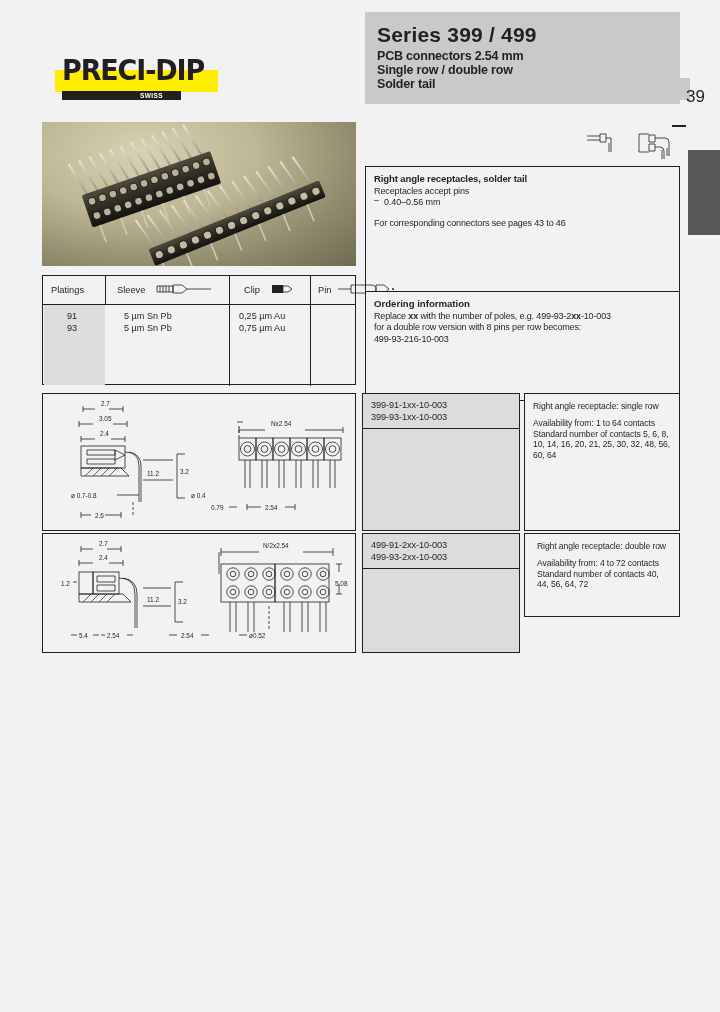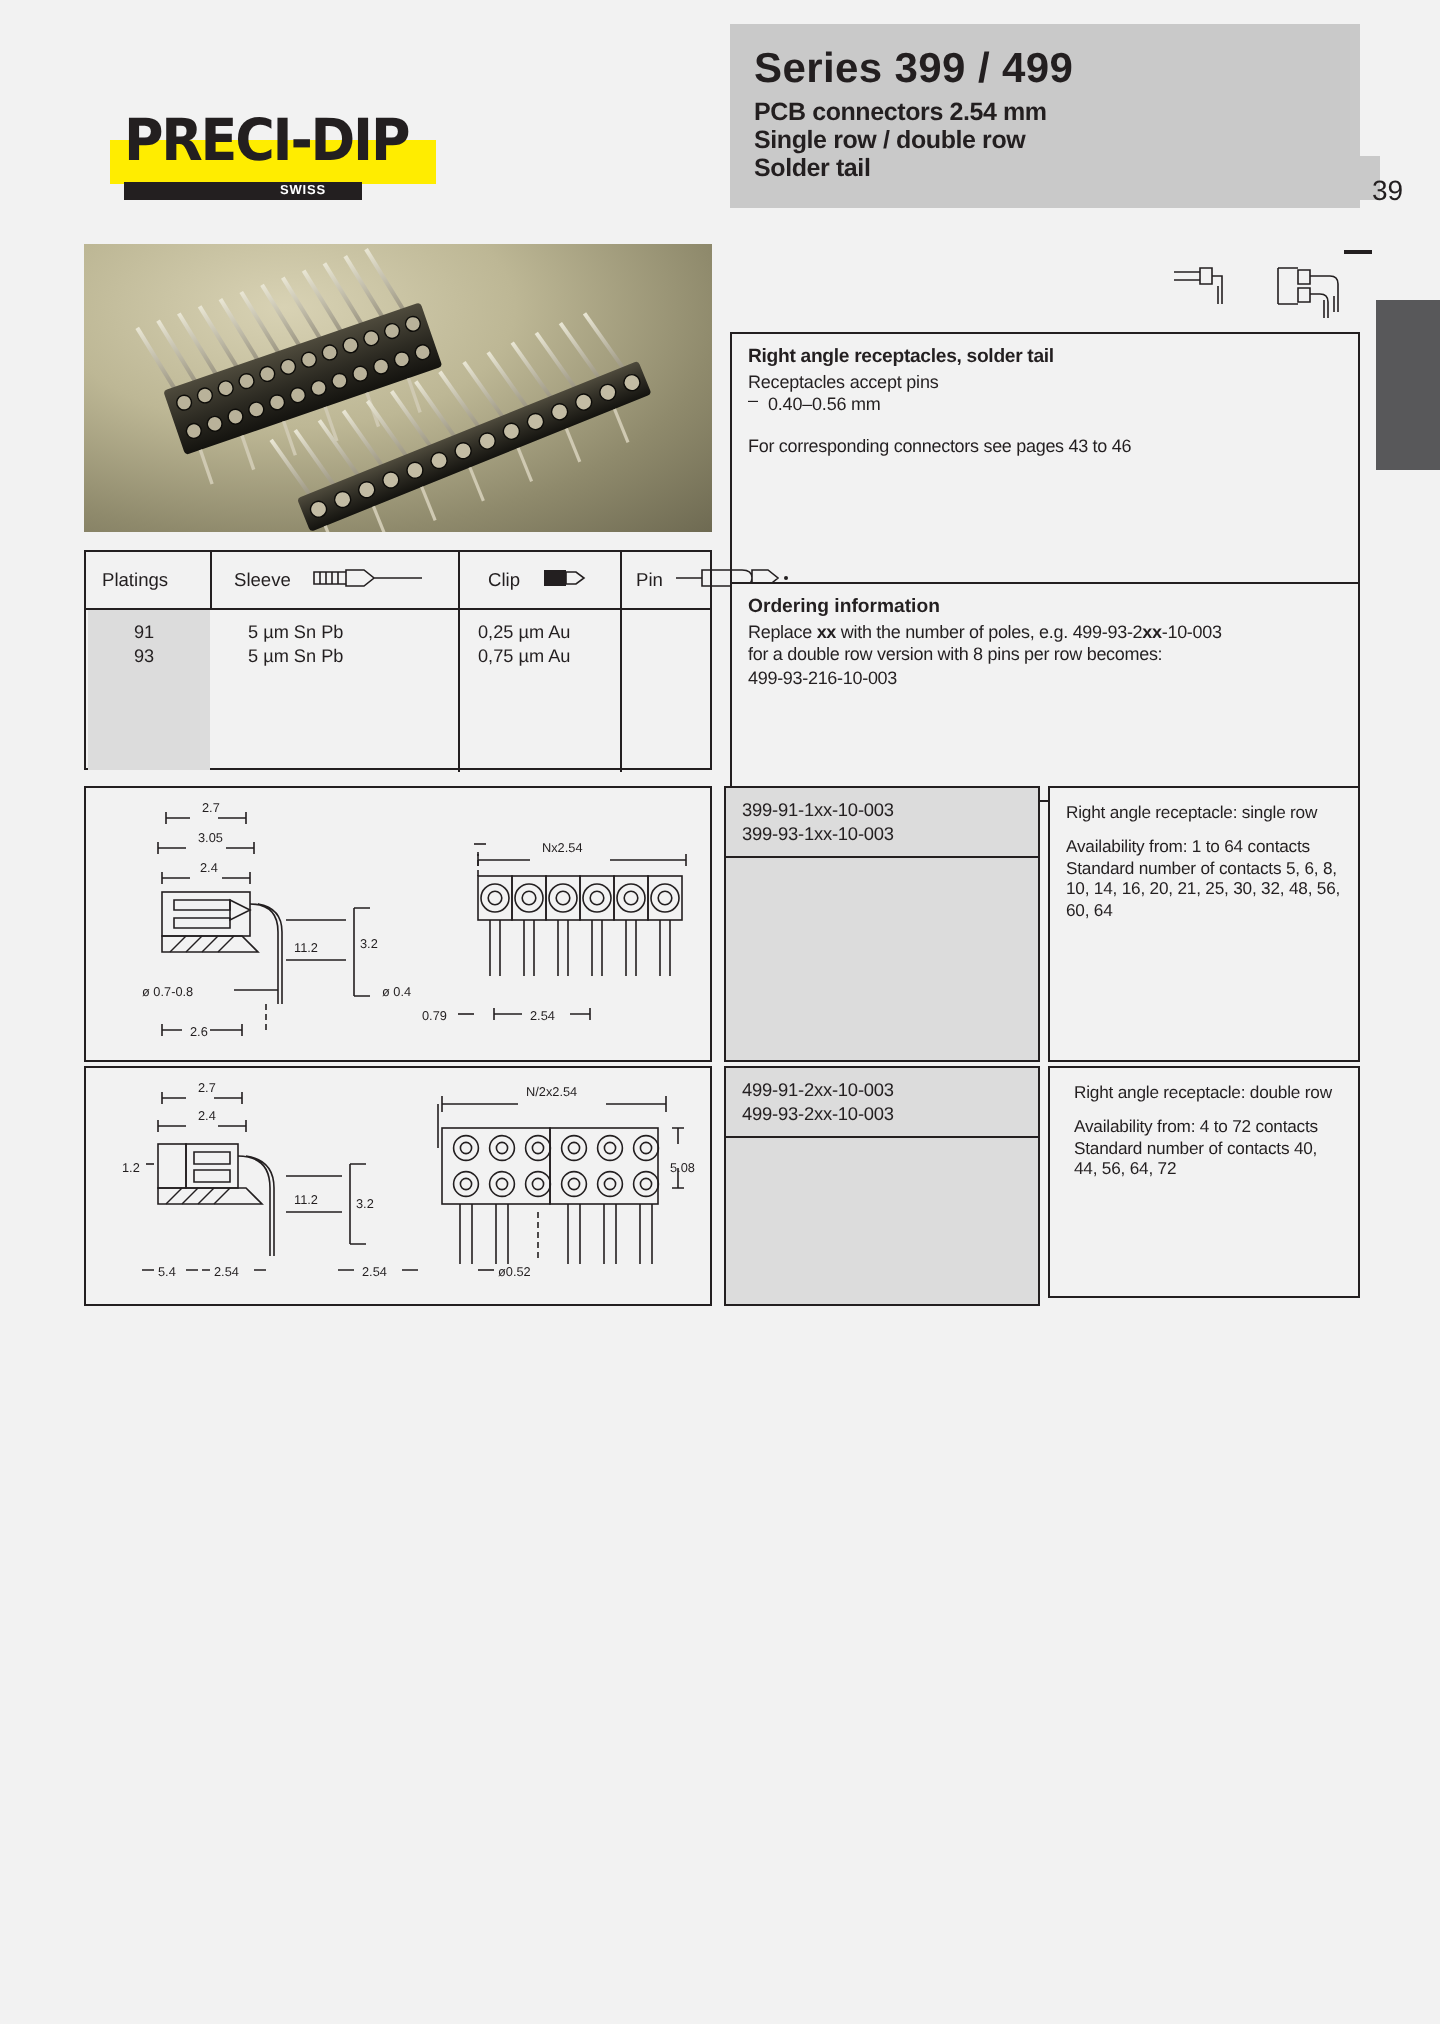--- a/index.html
+++ b/index.html
@@ -48,21 +48,21 @@
   }
   .logo-bar-txt{
     position:absolute;left:85px;top:38px;height:9px;
     font-size:6.5px;font-weight:bold;color:#ffffff;letter-spacing:.4px;
     line-height:9px;
   }
 
   
   .page-num{
     position:absolute;left:686px;top:87px;
-    font-size:14px;color:#231f20;
+    font-size:17px;color:#231f20;
   }
   .tab-top{position:absolute;left:672px;top:78px;width:18px;height:22px;background:#c9c9c9;}
   .tab-dark{position:absolute;left:688px;top:150px;width:32px;height:85px;background:#58585a;}
   .rule-right{position:absolute;left:672px;top:125px;width:14px;height:2px;background:#231f20;}
 
   
   .photo{
     position:absolute;left:42px;top:122px;width:314px;height:144px;
     background:
       radial-gradient(ellipse at 32% 22%, #d8d2b4 0%, #bdb795 38%, #8f8a6c 72%, #6e6a52 100%);
@@ -515,21 +515,21 @@
     </svg>
   </div>
 
   <div class="pn-box" style="left:362px;top:533px;width:158px;height:120px;">
     <div class="pn-head">
       <div class="pn-line">499-91-2xx-10-003</div>
       <div class="pn-line">499-93-2xx-10-003</div>
     </div>
   </div>
 
-  <div class="info-box" style="left:524px;top:533px;width:156px;height:116px;padding-left:12px;">
+  <div class="info-box" style="left:524px;top:533px;width:156px;height:84px;padding-left:12px;">
     <div class="info-title">Right angle receptacle: double row</div>
     <div class="info-txt">Availability from: 4 to 72 contacts</div>
     <div class="info-txt">
       <span>Standard number of contacts</span>
       <span>40, 44, 56, 64, 72</span>
     </div>
   </div>
 
 </div>
 

